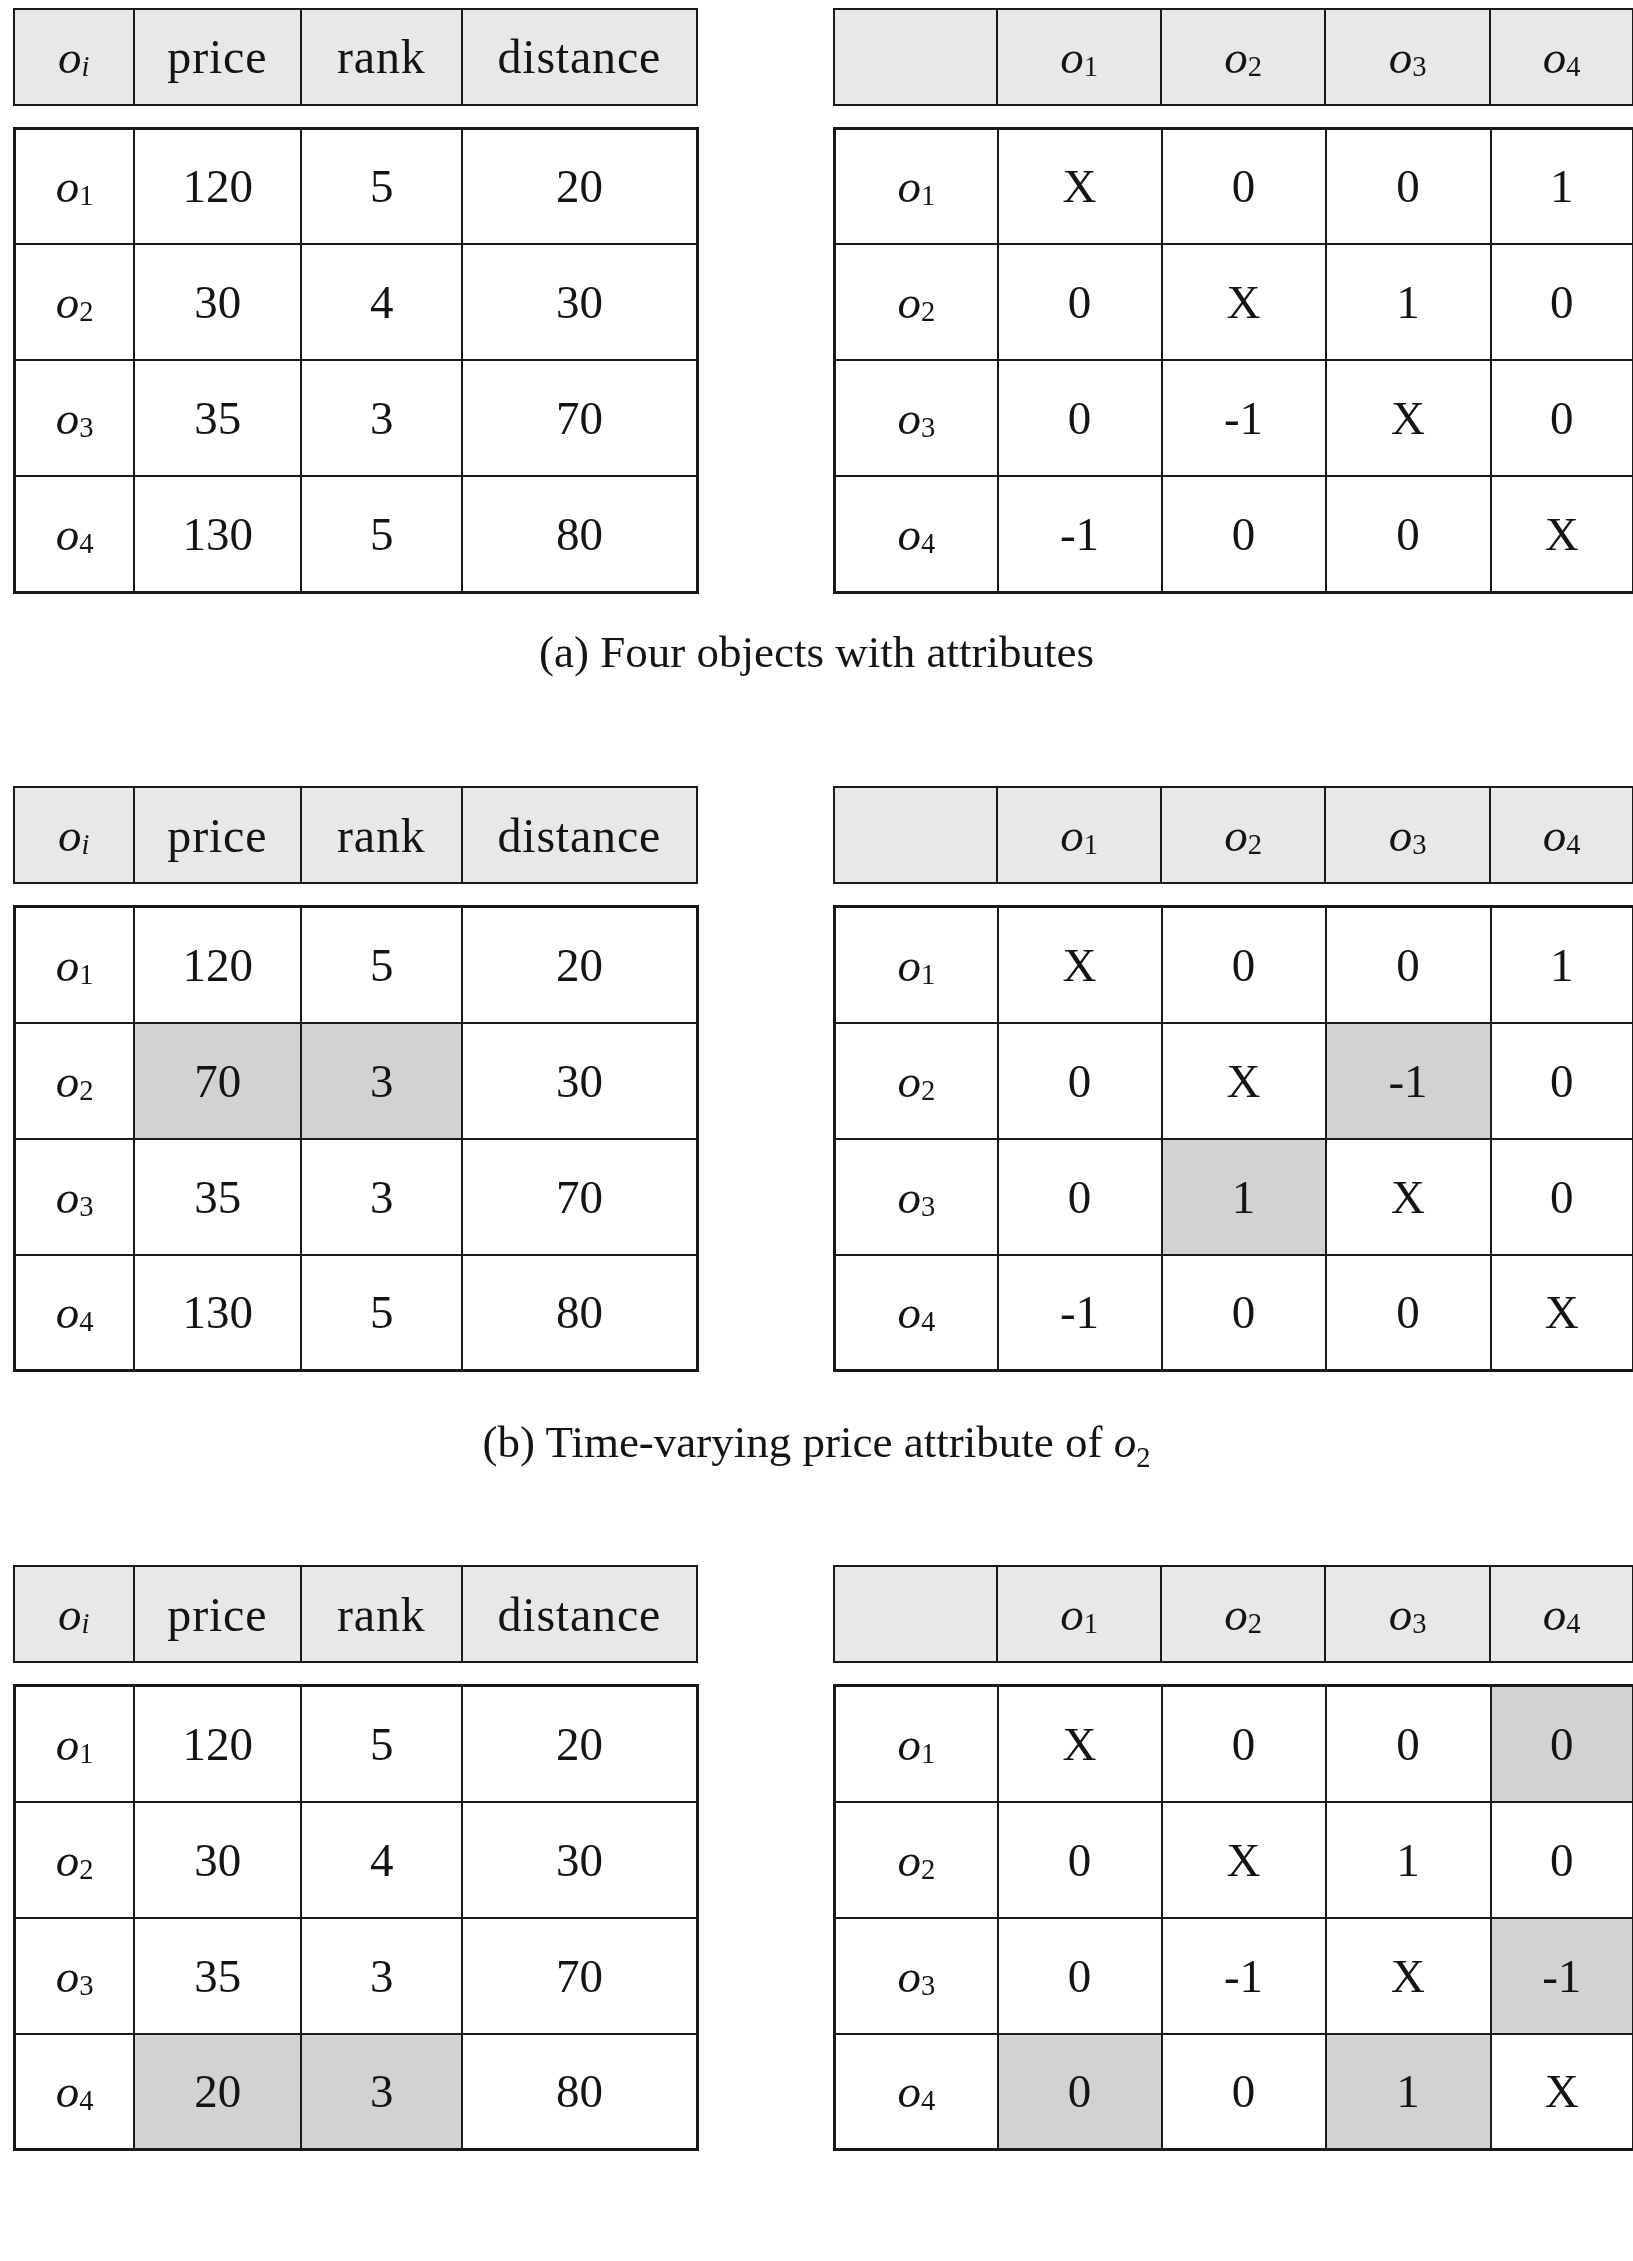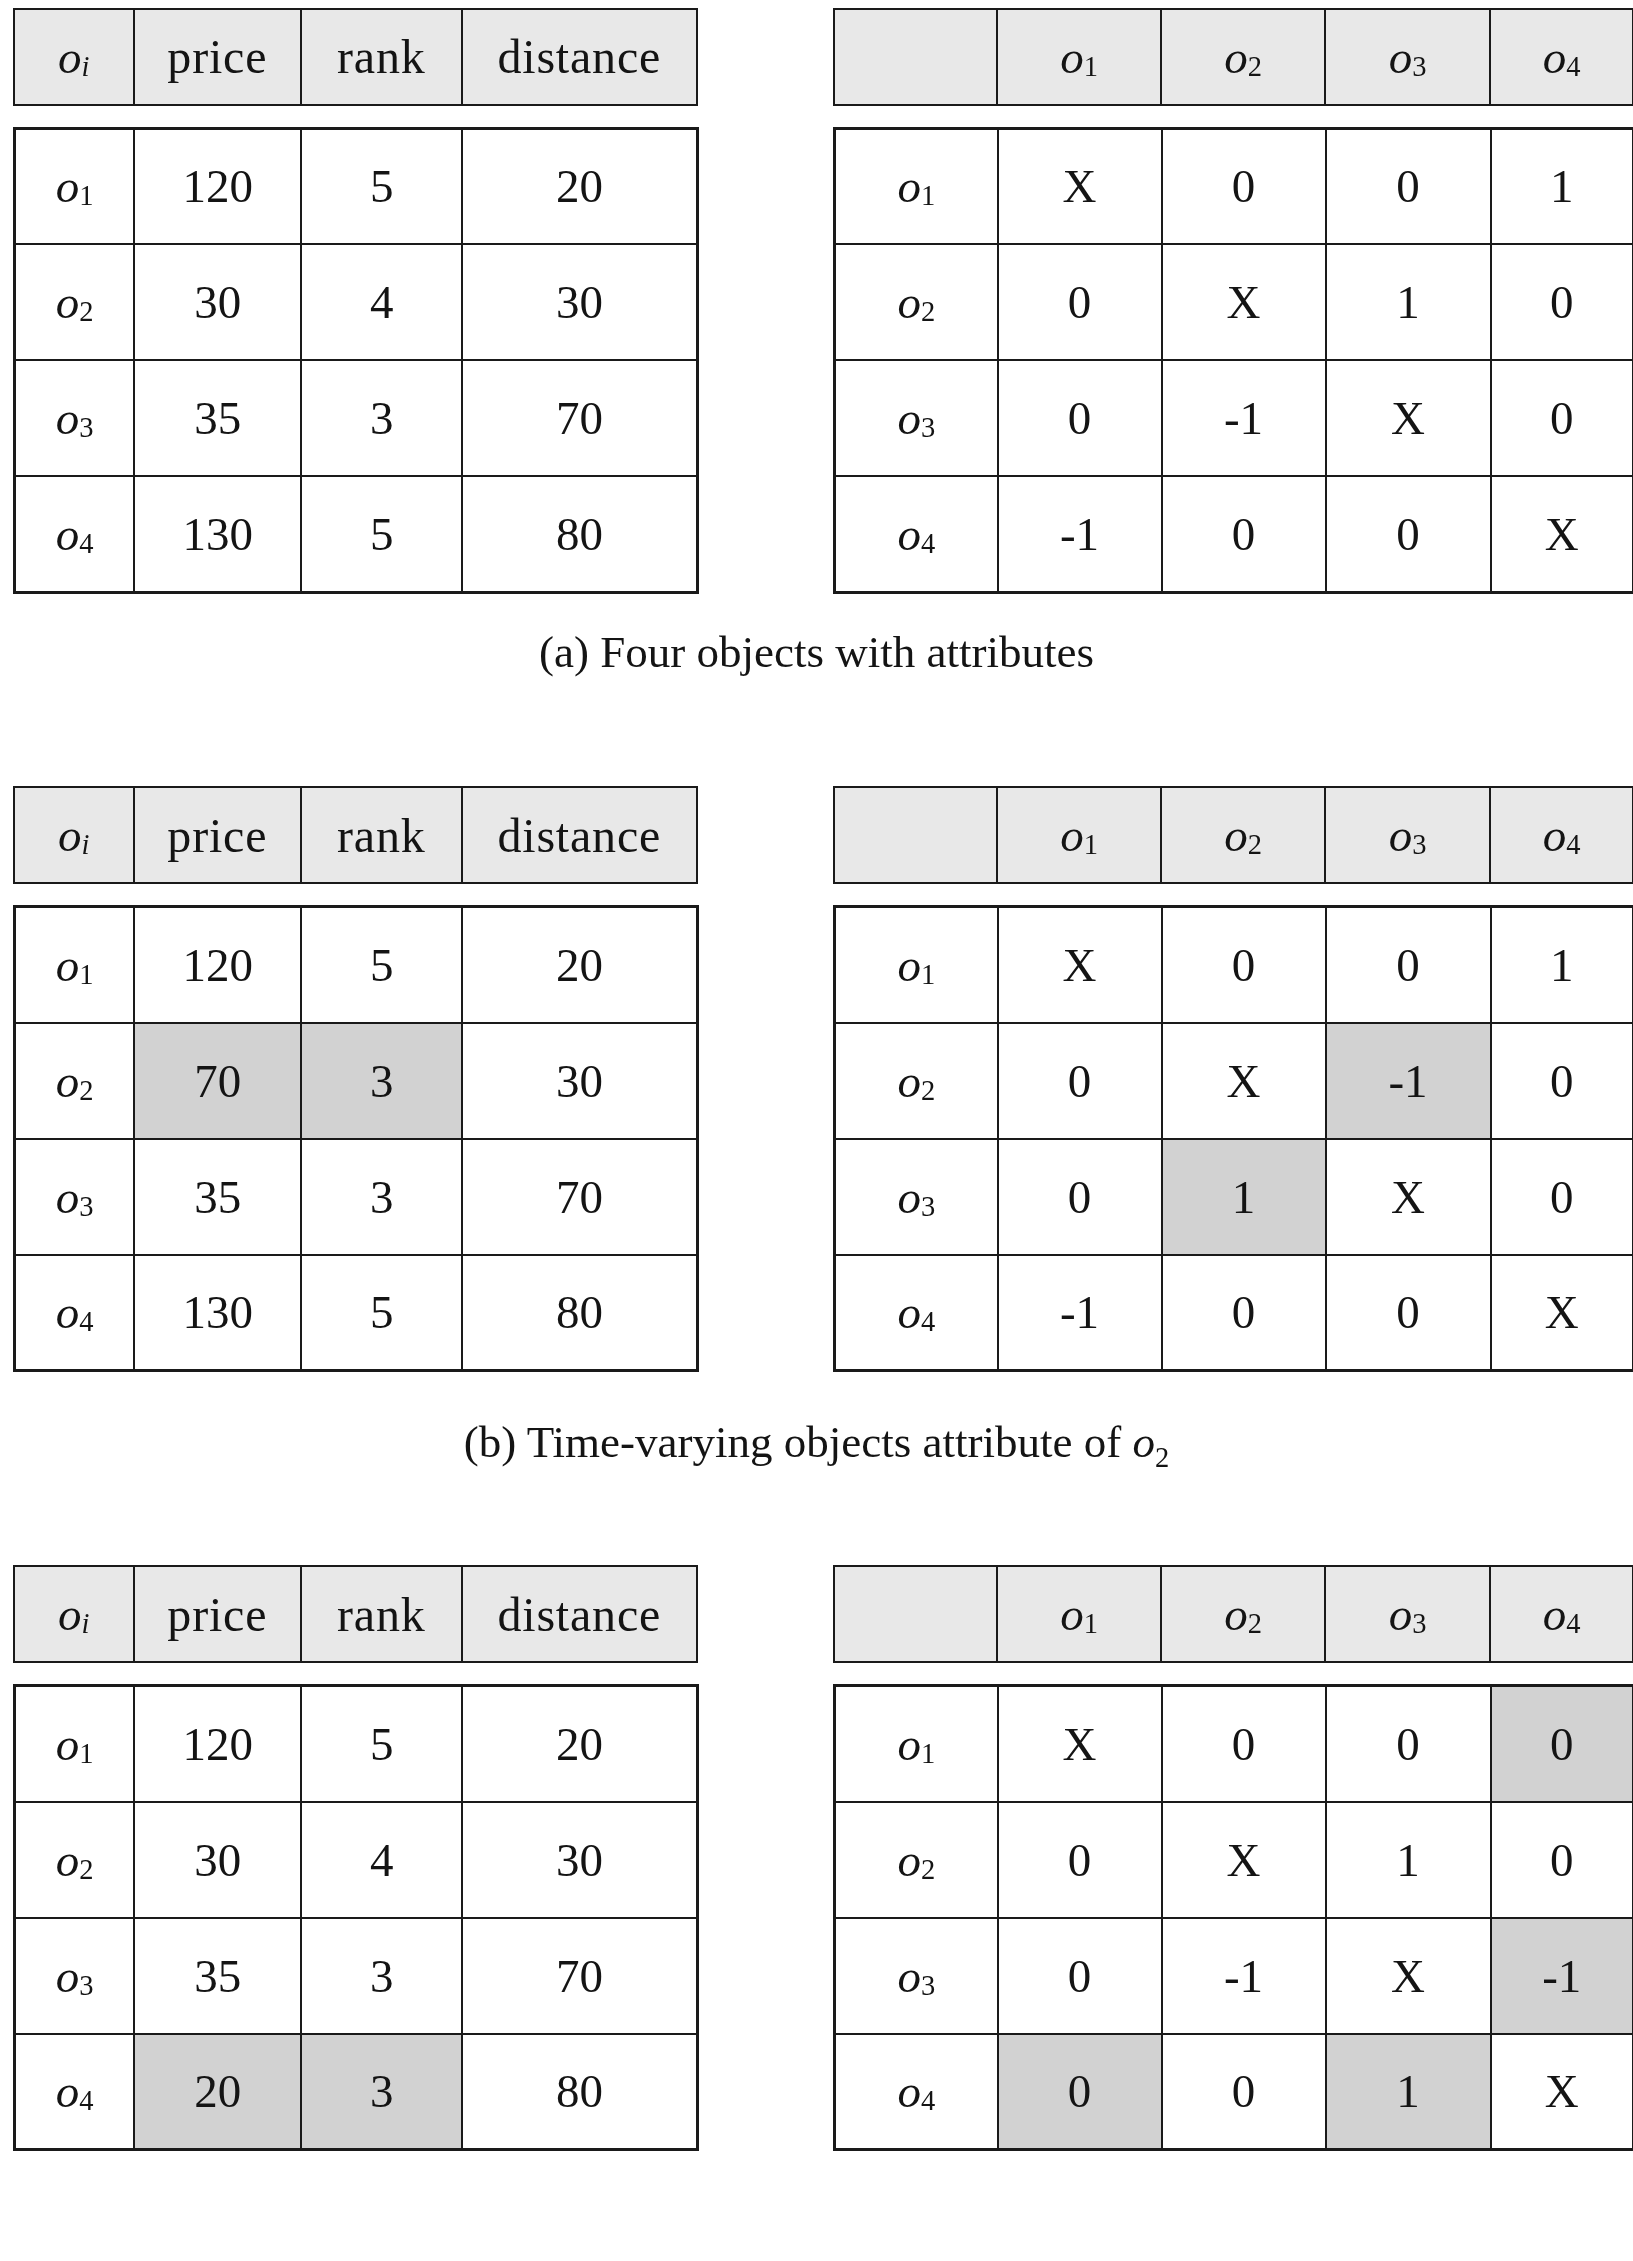--- a/index.html
+++ b/index.html
@@ -285,21 +285,21 @@
         <td class="num">-1</td>
         <td class="num">0</td>
         <td class="num">0</td>
         <td class="num">X</td>
       </tr>
     </tbody>
       </table>
   </div>
 
   <div class="caption" id="cap-b">
-    <span>(b) Time-varying objects attribute of </span><span class="o">o</span><sub>2</sub>
+    <span>(b) Time-varying price attribute of </span><span class="o">o</span><sub>2</sub>
   </div>
 </div>
 
 <div class="section" id="sec-c">
   <div class="group g-attr">
     <table class="hdr t-attr">
       <colgroup>
           <col style="width:120px">
           <col style="width:167px">
           <col style="width:161px">

